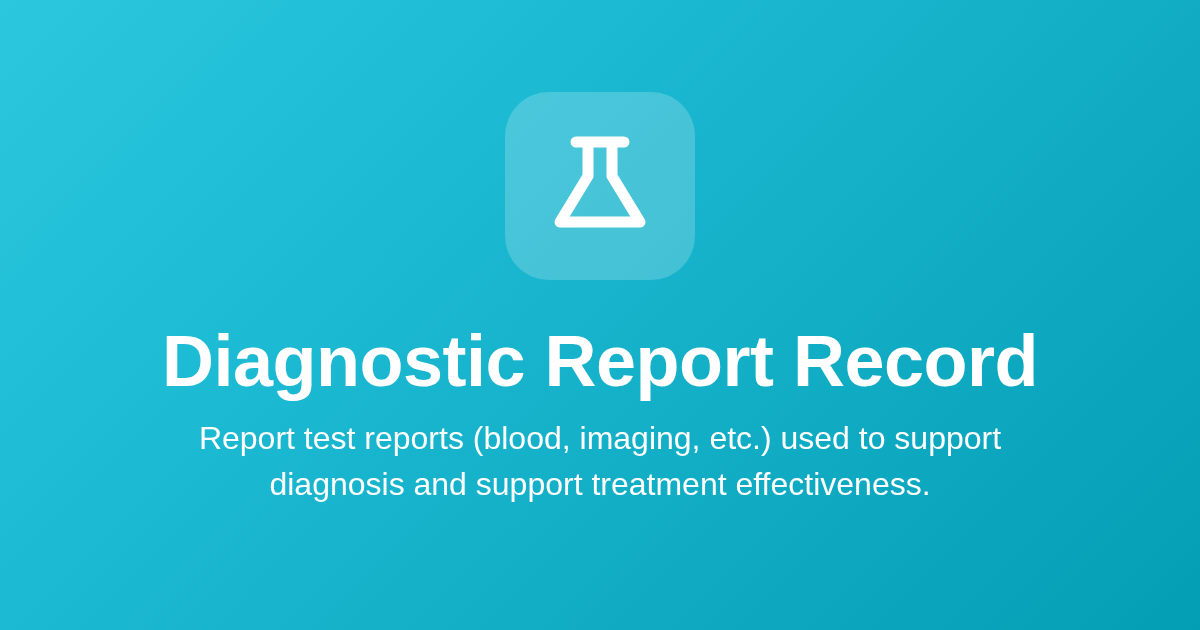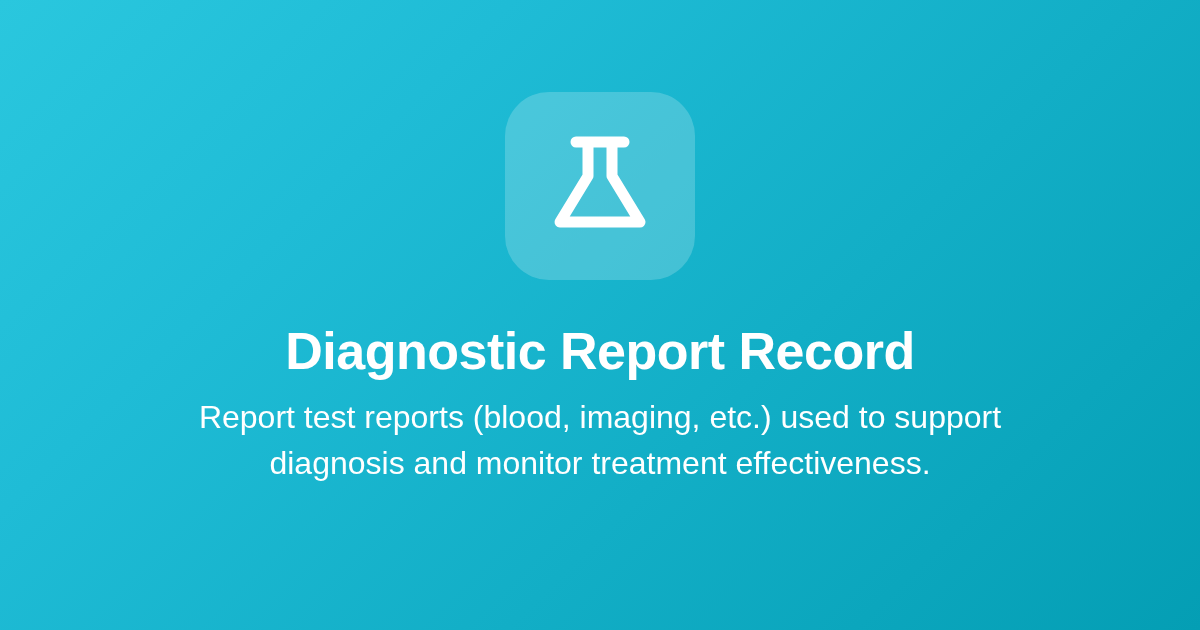--- a/index.html
+++ b/index.html
@@ -47,21 +47,21 @@
     display: block;
     width: 124px;
     height: 124px;
   }
 
   
   #page-title {
     margin: 0;
     padding: 0;
     margin-top: 44px;
-    font-size: 52px;
+    font-size: 72px;
     line-height: 1.04;
     font-weight: 800;
     letter-spacing: -0.5px;
     color: #ffffff;
     text-align: center;
     width: 100%;
     white-space: nowrap;
   }
 
   
@@ -93,16 +93,16 @@
 
         <path d="M50 20 L50 52 L22 98 L102 98 L74 52 L74 20"></path>
       </svg>
     </span>
   </div>
 
   <h1 id="page-title">Diagnostic Report Record</h1>
 
   <p id="page-subtitle">
     <span class="sub-line">Report test reports (blood, imaging, etc.) used to support</span>
-    <span class="sub-line">diagnosis and monitor treatment effectiveness.</span>
+    <span class="sub-line">diagnosis and support treatment effectiveness.</span>
   </p>
 
 </div>
 
 </body></html>

